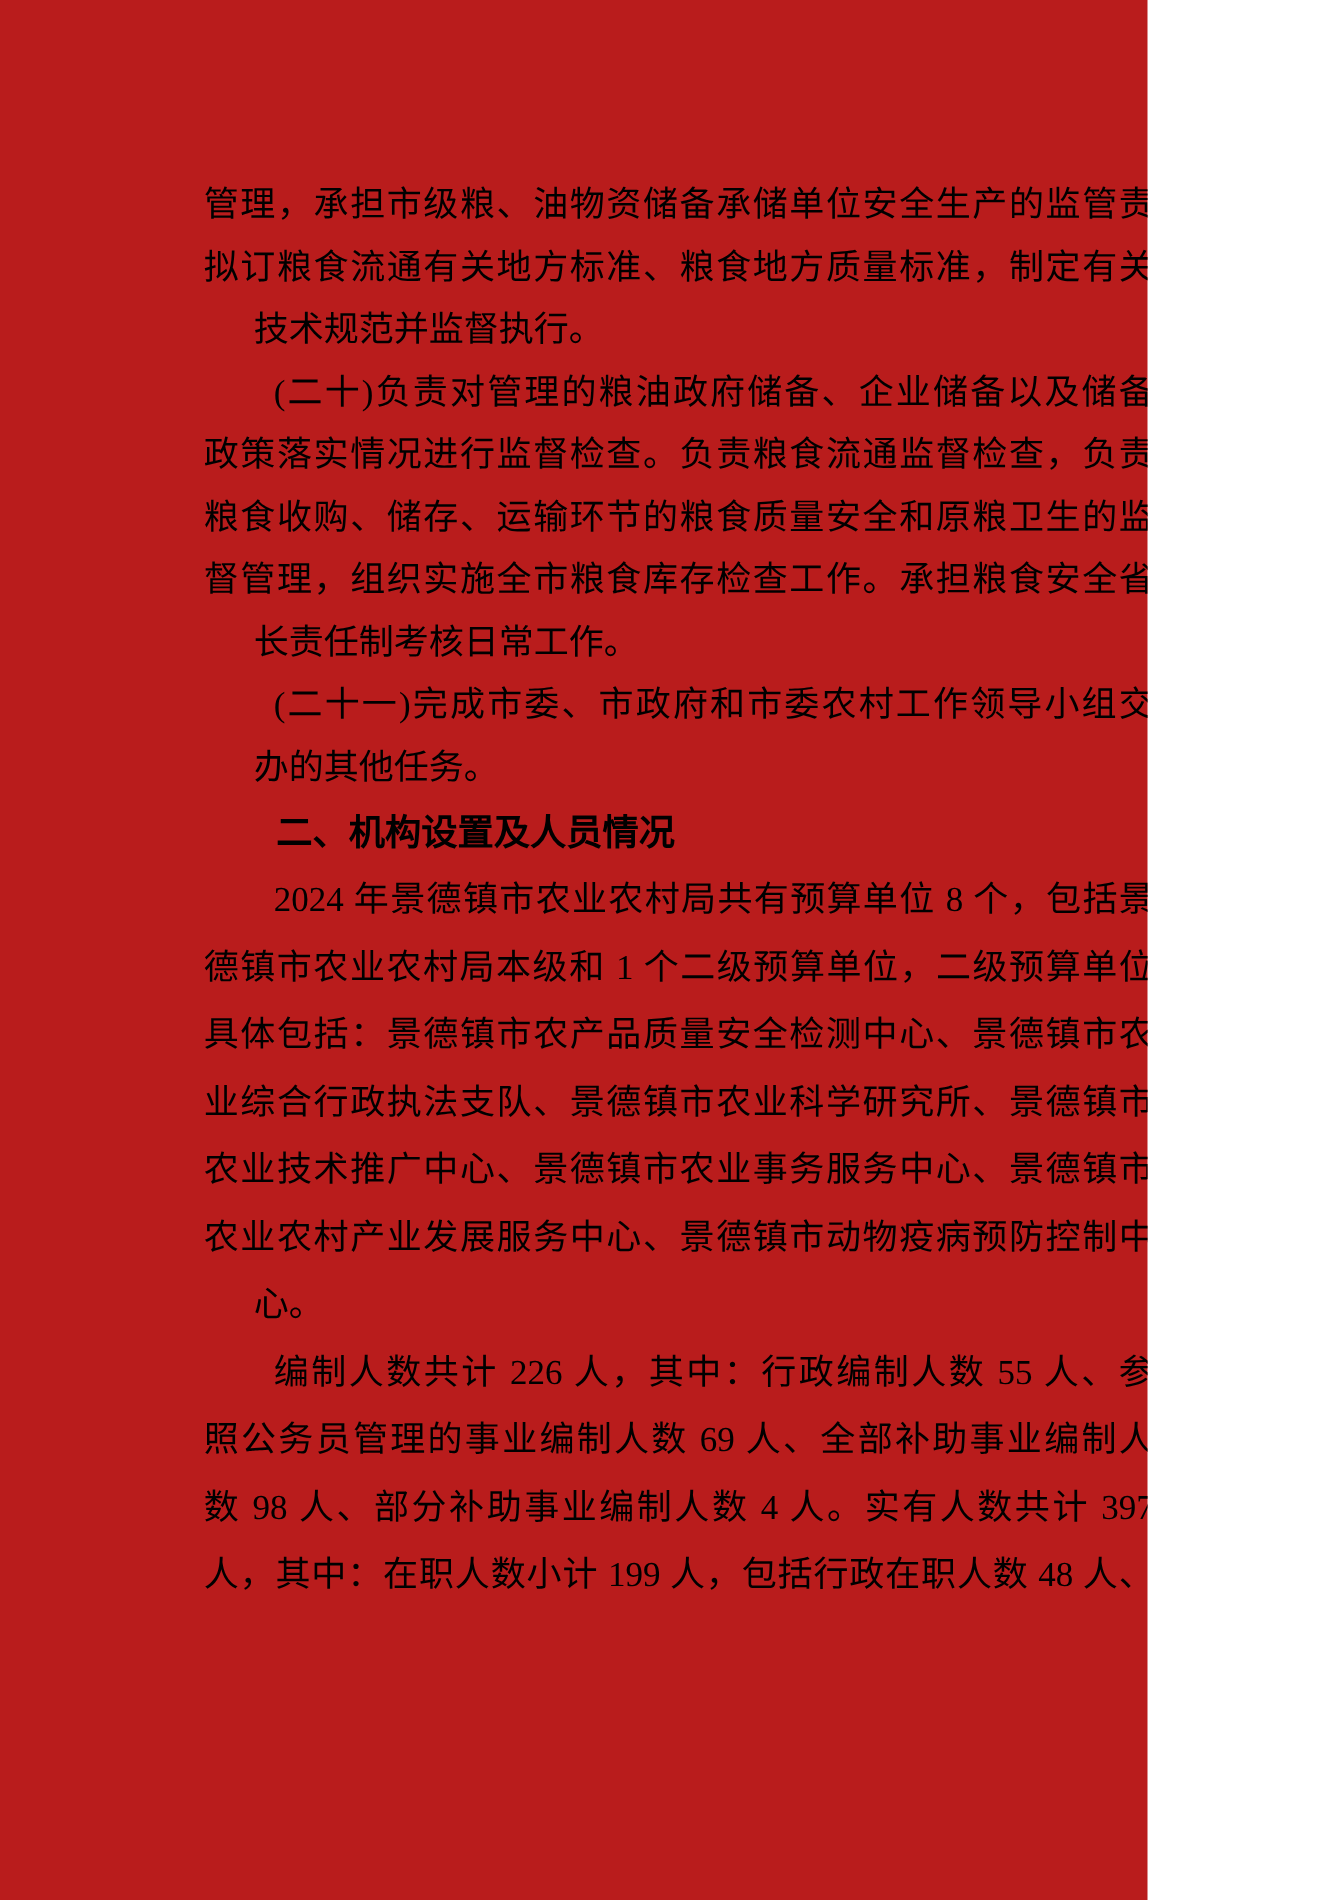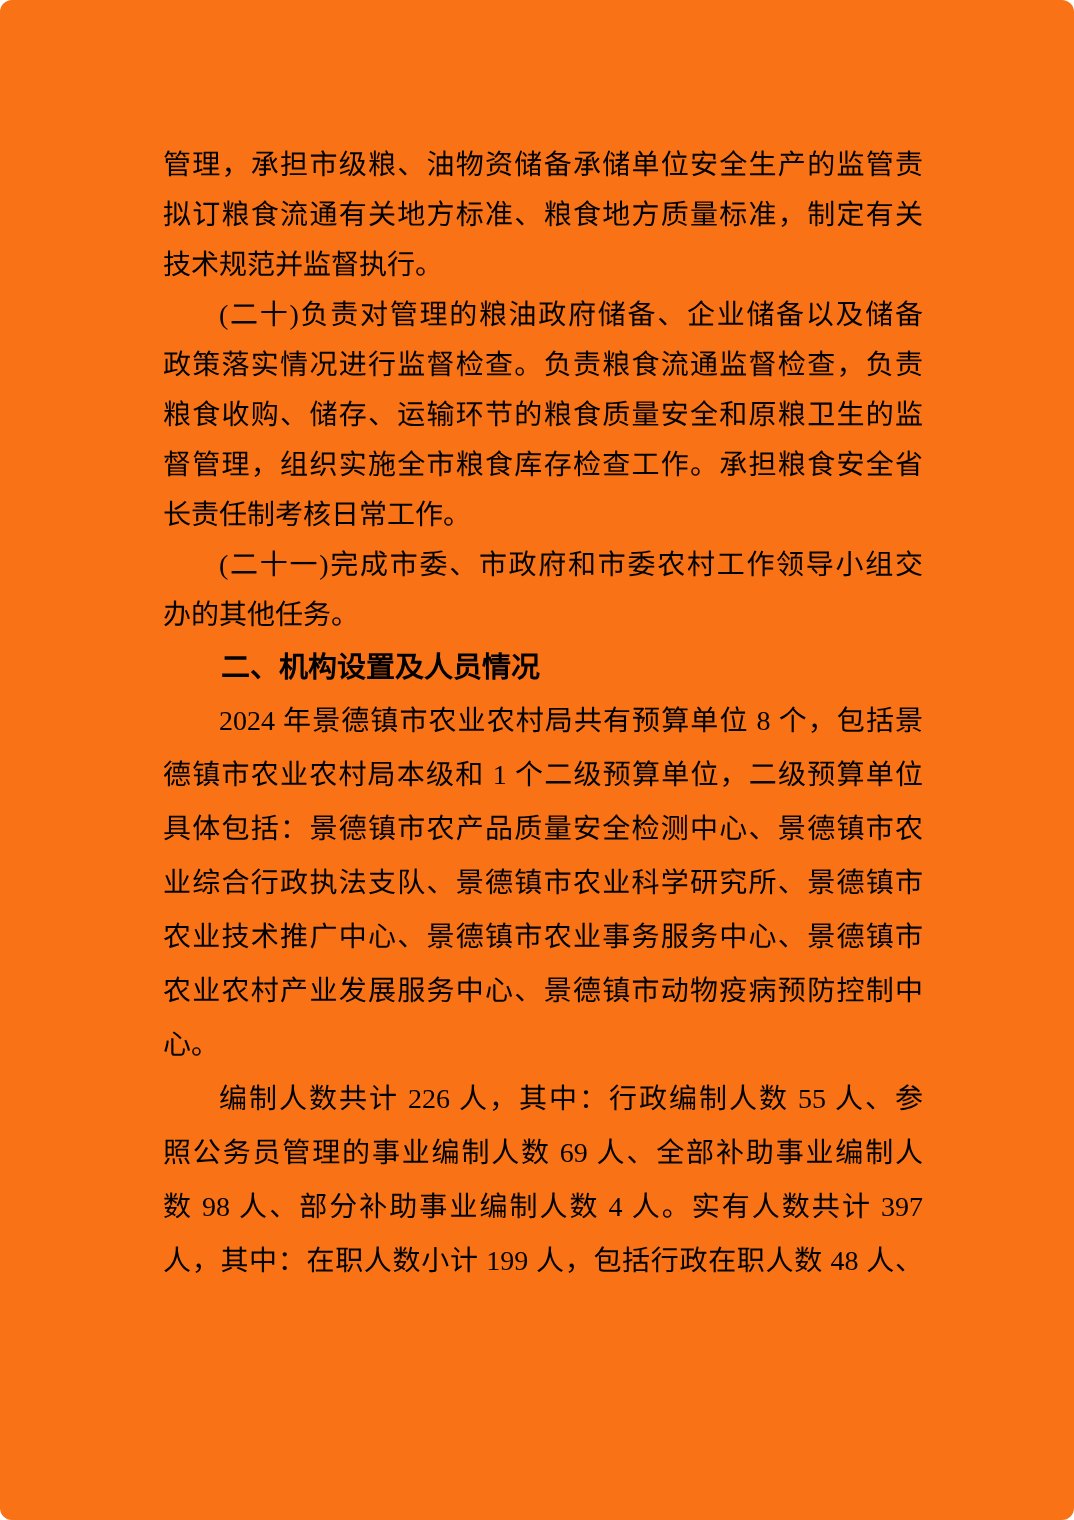--- a/index.html
+++ b/index.html
@@ -2,26 +2,25 @@
 <html lang="zh-CN"><head>
 <meta charset="utf-8">
 <style>
   html, body {
     margin: 0;
     padding: 0;
     background: #ffffff;
   }
   .page {
     position: relative;
-    width: 1074px;
+    width: 918px;
     height: 1520px;
-    background: #f97316;
+    background: #b91c1c;
     color: #000000;
     overflow: hidden;
-    border-radius: 12px;
   }
   .doc-body {
     position: absolute;
     left: 163px;
     top: 140px;
     width: 760px;
   }
   .paragraph { margin: 0; padding: 0; }
   .line {
     font-family: "Liberation Serif", serif;
@@ -37,20 +36,21 @@
   .sec-b .line {
     height: 54px;
     line-height: 54px;
   }
   .line.full {
     text-align-last: justify;
   }
   .line.natural {
     text-align: left;
     text-align-last: left;
+    margin-left: 40px;
   }
   .line.indent {
     text-indent: 2em;
   }
   .heading {
     font-family: Liberation Sans, sans-serif;
     font-weight: 700;
     font-size: 29px;
     color: #000000;
     height: 54px;

